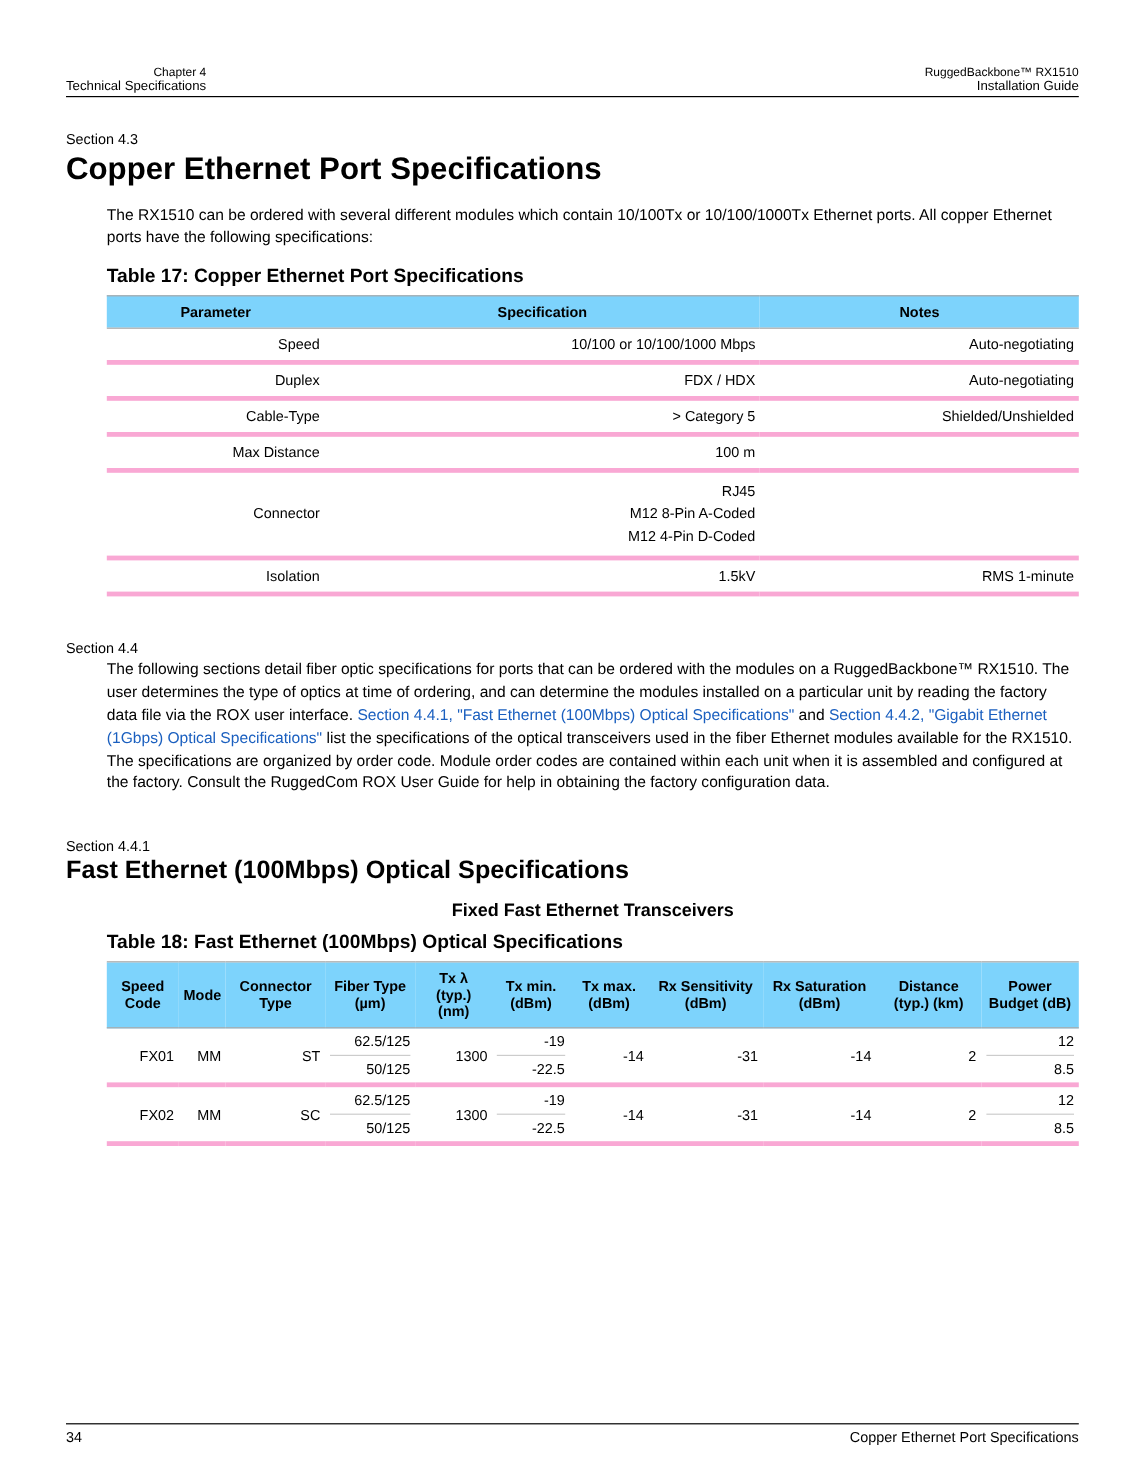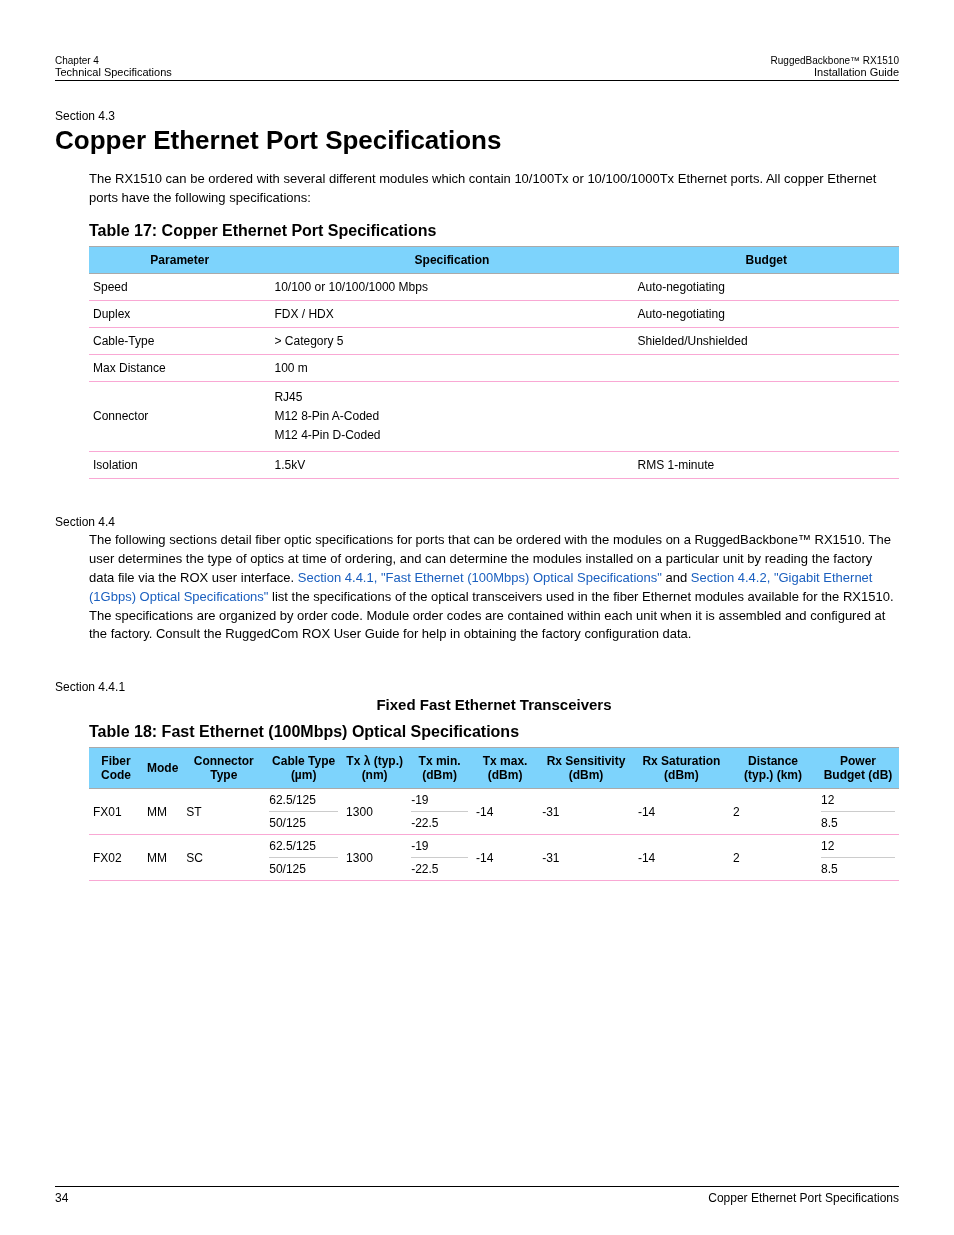--- a/index.html
+++ b/index.html
@@ -18,21 +18,21 @@
     position: relative;
   }
   .header {
     display: flex;
     justify-content: space-between;
     font-size: 11px;
     border-bottom: 1px solid #000;
     padding-bottom: 2px;
     margin-bottom: 28px;
   }
-  .header .left { text-align: left; }
+  .header .left { text-align: right; }
   .header .right { text-align: right; }
   .header .small { font-size: 10px; display: block; }
   .section-label {
     font-size: 12px;
     margin-bottom: 2px;
   }
   h1.sec {
     font-size: 26px;
     font-weight: bold;
     margin: 0 0 14px 0;
@@ -67,23 +67,23 @@
   }
   table.spec th {
     background: #7dd3fc;
     font-weight: bold;
     text-align: center;
     padding: 6px 4px;
     border-top: 1px solid #aaa;
     border-bottom: 1px solid #aaa;
   }
   table.spec td {
-    text-align: left;
+    text-align: right;
     padding: 6px 4px;
-    border-bottom: 1px solid #f9a8d4;
+    border-bottom: 4px solid #f9a8d4;
     vertical-align: middle;
   }
   table.spec td.multi {
     line-height: 1.6;
   }
   a.xref { color: #1a5fbf; text-decoration: none; }
   .section-block { margin-bottom: 36px; }
   .subsection-block { margin-bottom: 28px; margin-left: 34px; }
   .footer {
     position: absolute;
@@ -120,21 +120,21 @@
   <div class="section-block">
     <div class="section-label">Section 4.3</div>
     <h1 class="sec">Copper Ethernet Port Specifications</h1>
     <p class="body-text">The RX1510 can be ordered with several different modules which contain 10/100Tx or 10/100/1000Tx Ethernet ports. All copper Ethernet ports have the following specifications:</p>
     <div class="table-caption">Table 17: Copper Ethernet Port Specifications</div>
     <table class="spec">
       <thead>
         <tr>
           <th>Parameter</th>
           <th>Specification</th>
-          <th>Budget</th>
+          <th>Notes</th>
         </tr>
       </thead>
       <tbody id="t17body">
           <tr>
             <td>Speed</td>
             <td>10/100 or 10/100/1000 Mbps</td>
             <td>Auto-negotiating</td>
           </tr>
           <tr>
             <td>Duplex</td>
@@ -167,31 +167,32 @@
 
   <div class="section-block">
     <div class="section-label">Section 4.4</div>
     <p class="body-text">
       <span>The following sections detail fiber optic specifications for ports that can be ordered with the modules on a RuggedBackbone™ RX1510. The user determines the type of optics at time of ordering, and can determine the modules installed on a particular unit by reading the factory data file via the ROX user interface. </span><a class="xref" href="#">Section 4.4.1, "Fast Ethernet (100Mbps) Optical Specifications"</a><span> and </span><a class="xref" href="#">Section 4.4.2, "Gigabit Ethernet (1Gbps) Optical Specifications"</a><span> list the specifications of the optical transceivers used in the fiber Ethernet modules available for the RX1510. The specifications are organized by order code. Module order codes are contained within each unit when it is assembled and configured at the factory. Consult the RuggedCom ROX User Guide for help in obtaining the factory configuration data.</span>
     </p>
   </div>
 
   <div class="section-block" style="margin-bottom:0;">
     <div class="section-label">Section 4.4.1</div>
+    <h2 class="sub">Fast Ethernet (100Mbps) Optical Specifications</h2>
 
     <div class="subsection-block">
       <h3 class="subsub">Fixed Fast Ethernet Transceivers</h3>
       <div class="table-caption" style="margin-left:0;">Table 18: Fast Ethernet (100Mbps) Optical Specifications</div>
       <table class="spec" style="margin-left:0; width:100%;">
         <thead>
           <tr>
-            <th>Fiber Code</th>
+            <th>Speed Code</th>
             <th>Mode</th>
             <th>Connector Type</th>
-            <th>Cable Type (µm)</th>
+            <th>Fiber Type (µm)</th>
             <th>Tx λ (typ.) (nm)</th>
             <th>Tx min. (dBm)</th>
             <th>Tx max. (dBm)</th>
             <th>Rx Sensitivity (dBm)</th>
             <th>Rx Saturation (dBm)</th>
             <th>Distance (typ.) (km)</th>
             <th>Power Budget (dB)</th>
           </tr>
         </thead>
         <tbody id="t18body">

